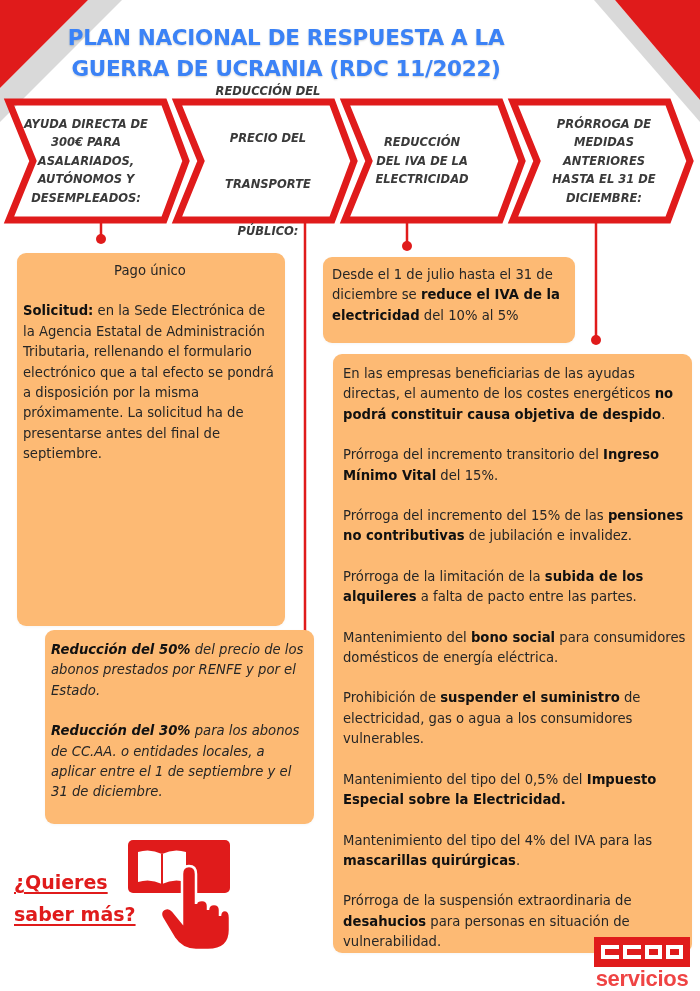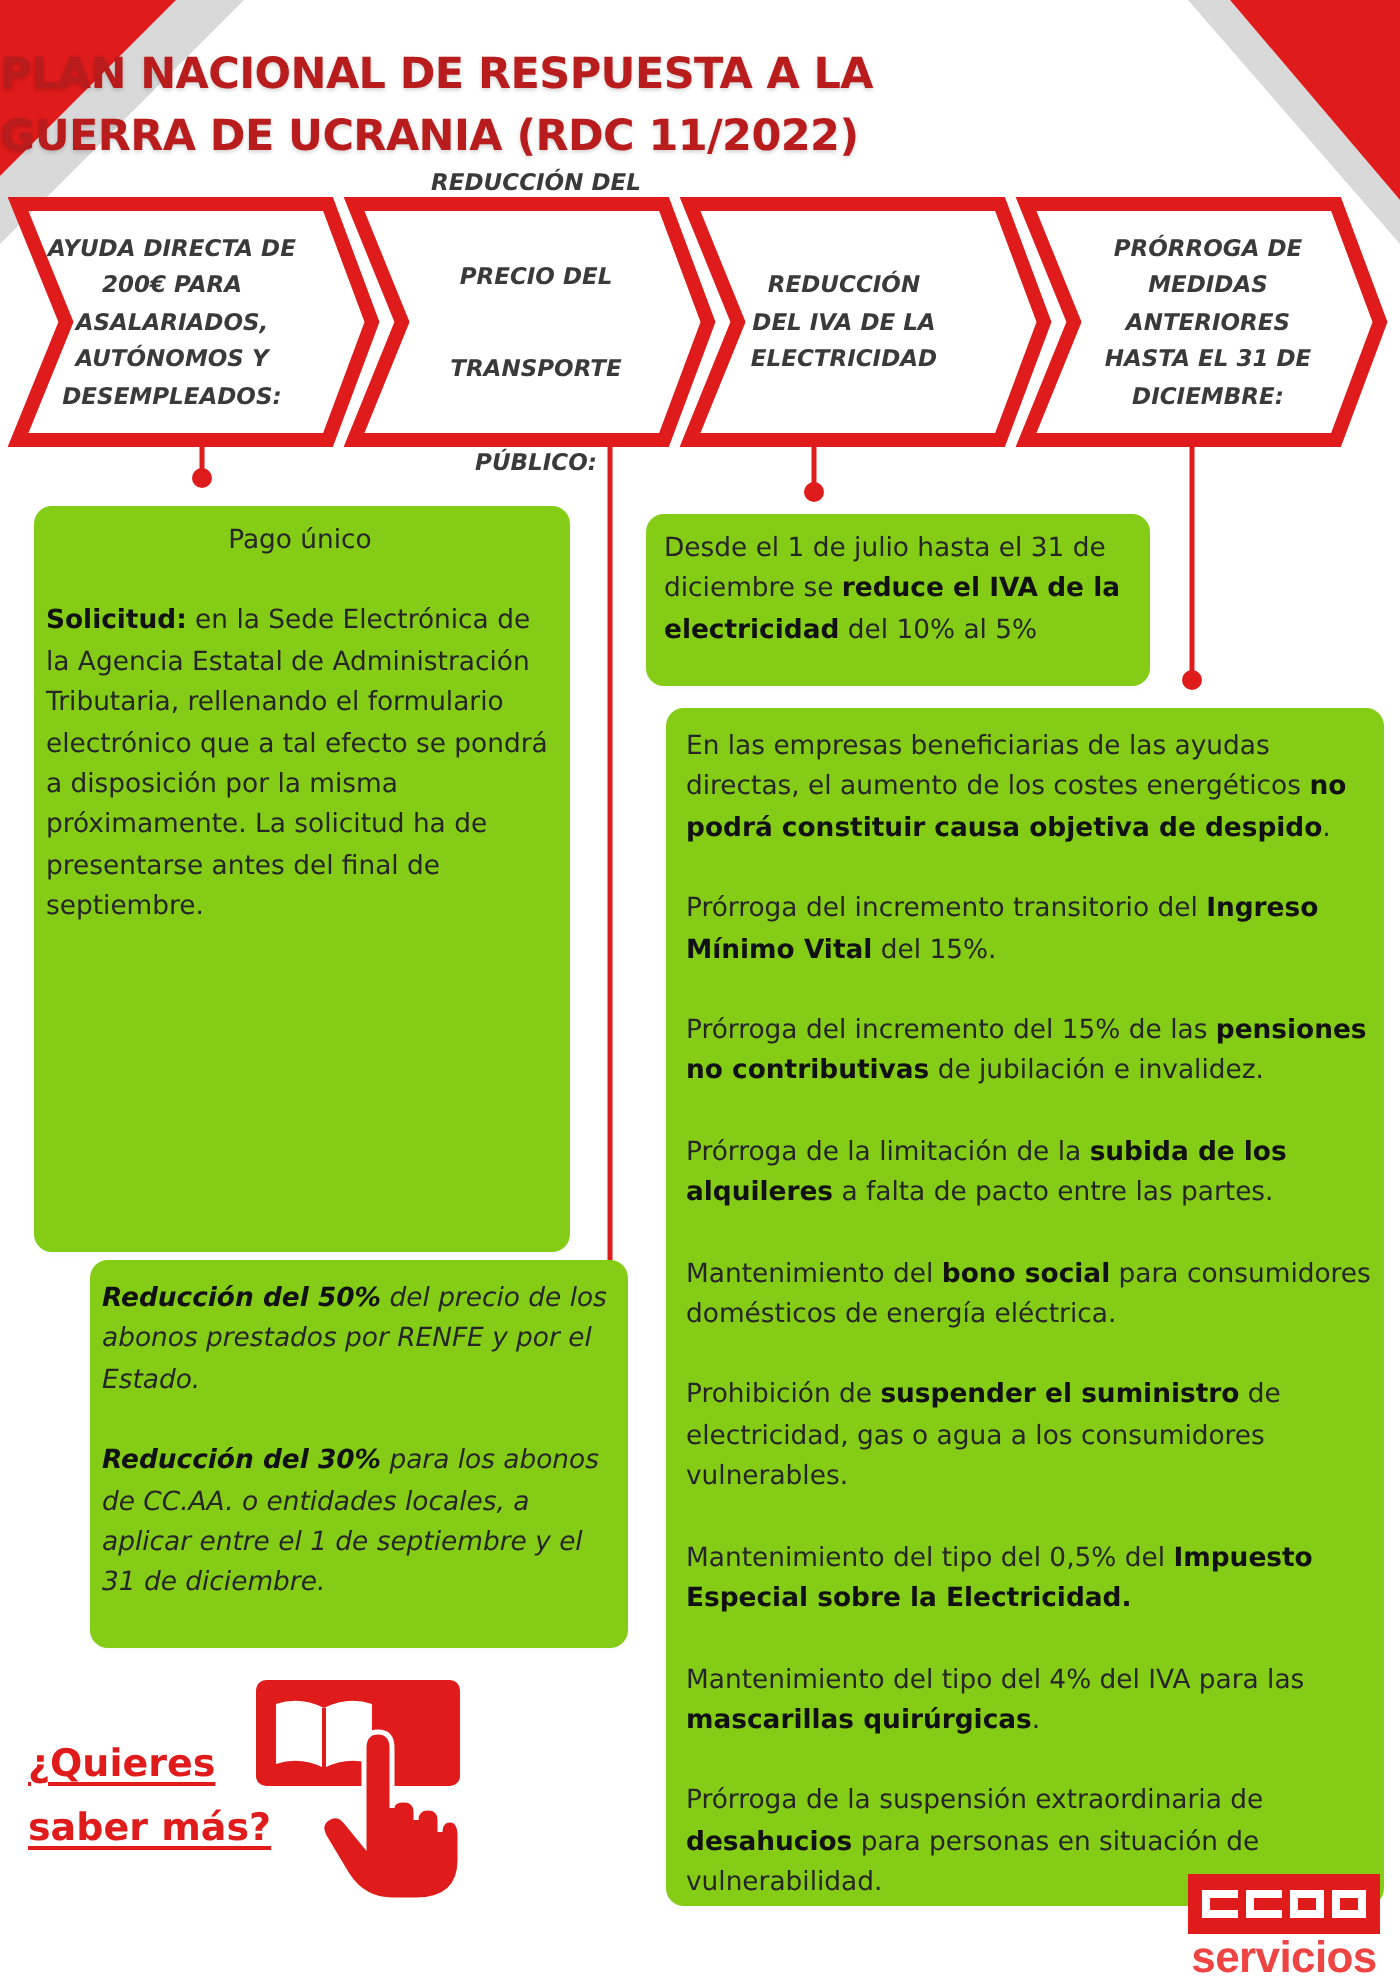--- a/index.html
+++ b/index.html
@@ -2,36 +2,36 @@
 <html><head>
 <meta charset="utf-8">
 <style>
   * { box-sizing: border-box; margin: 0; padding: 0; }
   html, body { width: 700px; height: 991px; background: #ffffff; overflow: hidden; }
   body { position: relative; font-family: "DejaVu Sans", sans-serif; color: #1f1f1f; }
 
   #bg-shapes { position: absolute; left: 0; top: 0; width: 700px; height: 991px; z-index: 0; }
 
   .title {
-    position: absolute; left: 0; top: 22px; width: 572px; 
-    color: #b91c1c; font-family: "DejaVu Sans", sans-serif; font-weight: bold;
+    position: absolute; left: 0; top: 22px; width: 572px; text-align: center;
+    color: #3b82f6; font-family: "DejaVu Sans", sans-serif; font-weight: bold;
     font-size: 21.5px; line-height: 31px; letter-spacing: -0.3px; z-index: 2;
     text-shadow: 0 1px 2px rgba(0,0,0,0.18);
   }
   .title span { display: block; }
 
   .chevron-label {
     position: absolute; z-index: 3; text-align: center;
     font-family: "DejaVu Sans", sans-serif; font-weight: bold; font-style: italic;
     font-size: 11.5px; line-height: 18.5px; color: #3a3a3a;
     display: flex; align-items: center; justify-content: center; flex-direction: column;
   }
 
   .card {
-    position: absolute; background: #84cc16; border-radius: 9px; z-index: 2;
+    position: absolute; background: #fdba74; border-radius: 9px; z-index: 2;
     font-family: "DejaVu Sans", sans-serif; font-size: 13.2px; line-height: 20.4px; color: #262626;
     box-shadow: 0 1px 3px rgba(0,0,0,0.04);
   }
   .card p { margin: 0; }
   .card p + p { margin-top: 20px; }
   .card b { font-weight: bold; color: #111; }
   .card .center { text-align: center; }
 
   .more-link {
     position: absolute; left: 14px; top: 866px; z-index: 3;
@@ -83,21 +83,21 @@
   </g>
 </svg>
 
 <h1 class="title">
   <span>PLAN NACIONAL DE RESPUESTA A LA</span>
   <span>GUERRA DE UCRANIA (RDC 11/2022)</span>
 </h1>
 
 <div class="chevron-label" style="left:20px; top:108px; width:132px; height:106px;">
     <span>AYUDA DIRECTA DE</span>
-    <span>200€ PARA</span>
+    <span>300€ PARA</span>
     <span>ASALARIADOS,</span>
     <span>AUTÓNOMOS Y</span>
     <span>DESEMPLEADOS:</span>
   </div>
 <div class="chevron-label" style="left:202px; top:108px; width:132px; height:106px;gap:28px;">
     <span>REDUCCIÓN DEL</span>
     <span>PRECIO DEL</span>
     <span>TRANSPORTE</span>
     <span>PÚBLICO:</span>
   </div>

